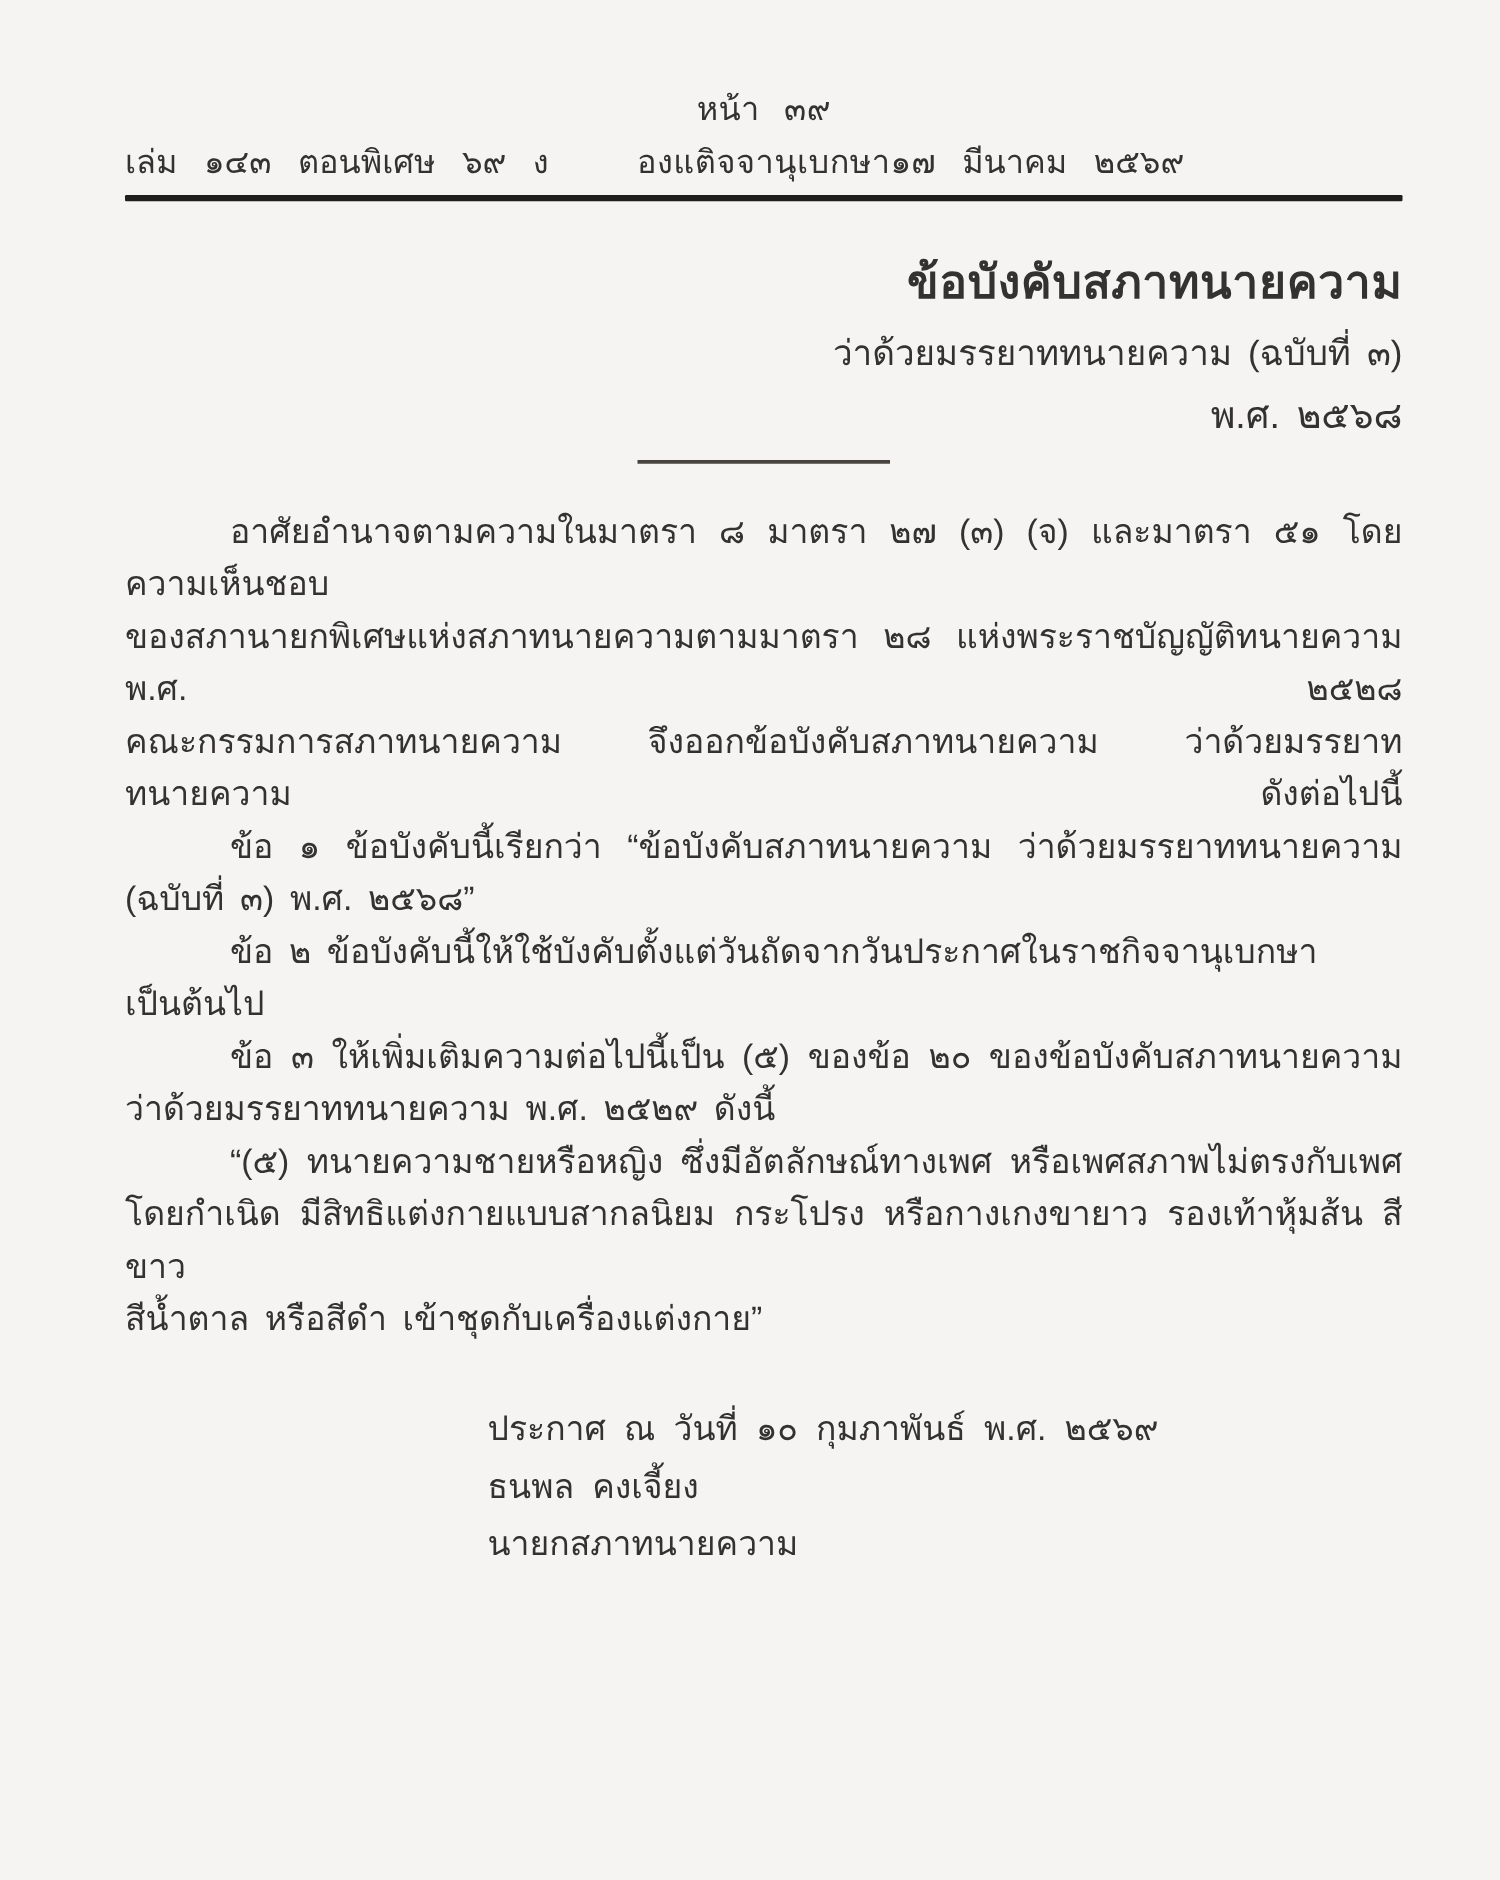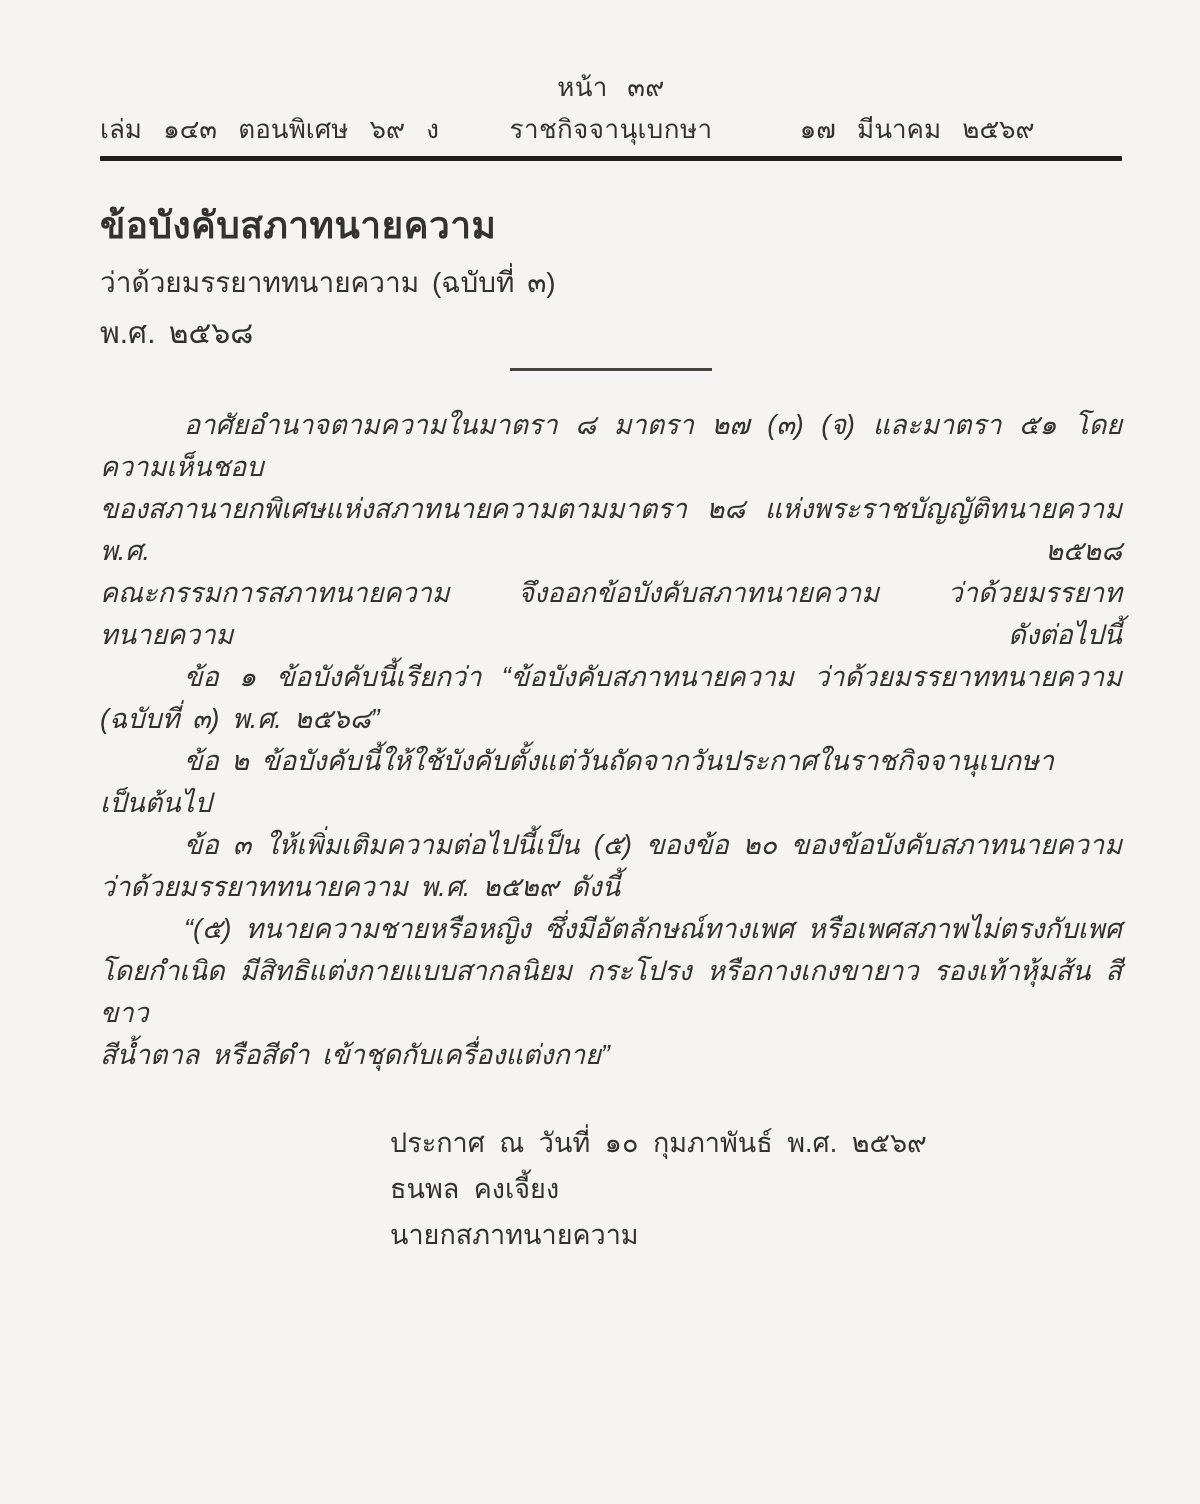--- a/index.html
+++ b/index.html
@@ -32,29 +32,29 @@
   .hdr-row2 {
     margin-top: 4px;
     display: grid;
     grid-template-columns: 1fr auto 1fr;
     align-items: baseline;
     font-size: 26px;
     line-height: 38px;
   }
   .hdr-left  { text-align: left;  word-spacing: 14px; }
   .hdr-center{ text-align: center; letter-spacing: 0.4px; }
-  .hdr-right { text-align: center; word-spacing: 14px; }
+  .hdr-right { text-align: left; word-spacing: 14px; }
   .hdr-rule {
     margin-top: 8px;
     height: 5px;
     background: #1f1e1c;
     border-radius: 1px;
   }
   
-  .title-block { text-align: left; margin-top: 40px; }
+  .title-block { text-align: right; margin-top: 40px; }
   .doc-title {
     margin-top: 18px;
     font-size: 37px;
     line-height: 50px;
     font-weight: 700;
     letter-spacing: 0.5px;
   }
   .doc-subtitle {
     margin-top: 12px;
     font-size: 28px;
@@ -67,21 +67,21 @@
     line-height: 40px;
     word-spacing: 5px;
   }
   .title-divider {
     width: 202px;
     height: 3px;
     background: #47443f;
     margin: 15px auto 0 auto;
   }
   
-  .body-text { margin-top: 33px; font-style: italic; }
+  .body-text { margin-top: 33px; }
   .ln {
     font-size: 27px;
     line-height: 42px;
     min-height: 42px;
     word-spacing: 5px;
     white-space: normal;
   }
   .ind { text-indent: 84px; }
   .just {
     text-align: justify;
@@ -103,21 +103,21 @@
 </head>
 <body>
 
 <div class="page">
   <div class="content">
 
     <div>
       <div class="hdr-row1">หน้า ๓๙</div>
       <div class="hdr-row2">
         <div class="hdr-left">เล่ม ๑๔๓ ตอนพิเศษ ๖๙ ง</div>
-        <div class="hdr-center">ราชกิจจานุเบกษา</div>
+        <div class="hdr-center">องแติจจานุเบกษา</div>
         <div class="hdr-right">๑๗ มีนาคม ๒๕๖๙</div>
       </div>
       <div class="hdr-rule"></div>
     </div>
 
     <div class="title-block">
       <div class="doc-title">ข้อบังคับสภาทนายความ</div>
       <div class="doc-subtitle">ว่าด้วยมรรยาททนายความ (ฉบับที่ ๓)</div>
       <div class="doc-year">พ.ศ. ๒๕๖๘</div>
       <div class="title-divider"></div>

